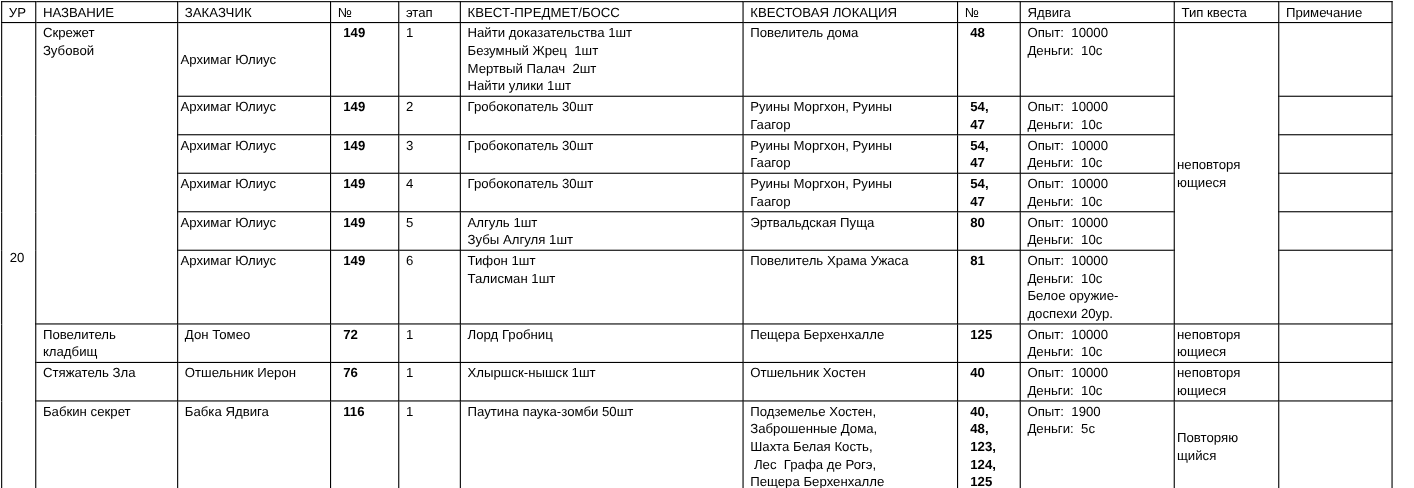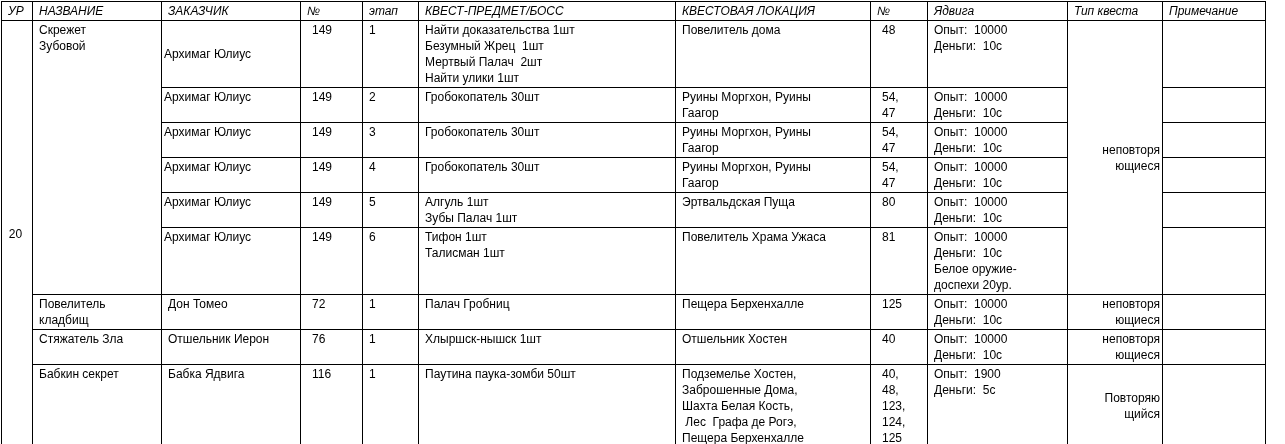--- a/index.html
+++ b/index.html
@@ -21,37 +21,37 @@
     font-size: 12px;
     line-height: 16px;
     font-weight: normal;
     text-align: left;
     vertical-align: top;
     padding: 1px 3px 1px 6px;
     white-space: pre-wrap;
     overflow: hidden;
     word-wrap: break-word;
   }
-  .quest-table th { height: 16px; font-style: italic; }
+  .quest-table th { height: 16px; }
   
   .col-level   { width: 31px;  }
   .col-name    { width: 129px; }
   .col-cust    { width: 139px; }
   .col-num     { width: 62px;  }
   .col-stage   { width: 56px;  }
   .col-items   { width: 257px; }
   .col-loc     { width: 195px; }
   .col-locnum  { width: 57px;  }
   .col-reward  { width: 140px; }
   .col-type    { width: 95px;  }
   .col-note    { width: 103px; }
 
   td.c-level  { text-align: center; vertical-align: middle; padding-left: 0; }
-  td.c-type   { text-align: right; vertical-align: middle; padding-left: 2px; padding-right: 2px; }
-  td.c-num, td.c-locnum { padding-left: 11px; }
+  td.c-type   { text-align: left; vertical-align: middle; padding-left: 2px; padding-right: 2px; }
+  td.c-num, td.c-locnum { padding-left: 11px; font-weight: bold; }
   td.center   { padding-left: 2px; }
   td.middle   { vertical-align: middle; }
 </style>
 </head>
 <body>
 
 <table class="quest-table">
   <colgroup>
     <col class="col-level">
       <col class="col-name">
@@ -137,21 +137,21 @@
 47</td>
         <td class="c-reward">Опыт:  10000
 Деньги:  10с</td>
         <td class="c-note"></td>
       </tr>
       <tr>
         <td class="c-cust center">Архимаг Юлиус</td>
         <td class="c-num">149</td>
         <td class="c-stage">5</td>
         <td class="c-items">Алгуль 1шт
-Зубы Палач 1шт</td>
+Зубы Алгуля 1шт</td>
         <td class="c-loc">Эртвальдская Пуща</td>
         <td class="c-locnum">80</td>
         <td class="c-reward">Опыт:  10000
 Деньги:  10с</td>
         <td class="c-note"></td>
       </tr>
       <tr>
         <td class="c-cust center">Архимаг Юлиус</td>
         <td class="c-num">149</td>
         <td class="c-stage">6</td>
@@ -164,21 +164,21 @@
 Белое оружие-
 доспехи 20ур.</td>
         <td class="c-note"></td>
       </tr>
       <tr>
         <td class="c-name" rowspan="1">Повелитель
 кладбищ</td>
         <td class="c-cust">Дон Томео</td>
         <td class="c-num">72</td>
         <td class="c-stage">1</td>
-        <td class="c-items">Палач Гробниц</td>
+        <td class="c-items">Лорд Гробниц</td>
         <td class="c-loc">Пещера Берхенхалле</td>
         <td class="c-locnum">125</td>
         <td class="c-reward">Опыт:  10000
 Деньги:  10с</td>
         <td class="c-type" rowspan="1">неповторя
 ющиеся</td>
         <td class="c-note"></td>
       </tr>
       <tr>
         <td class="c-name" rowspan="1">Стяжатель Зла</td>

